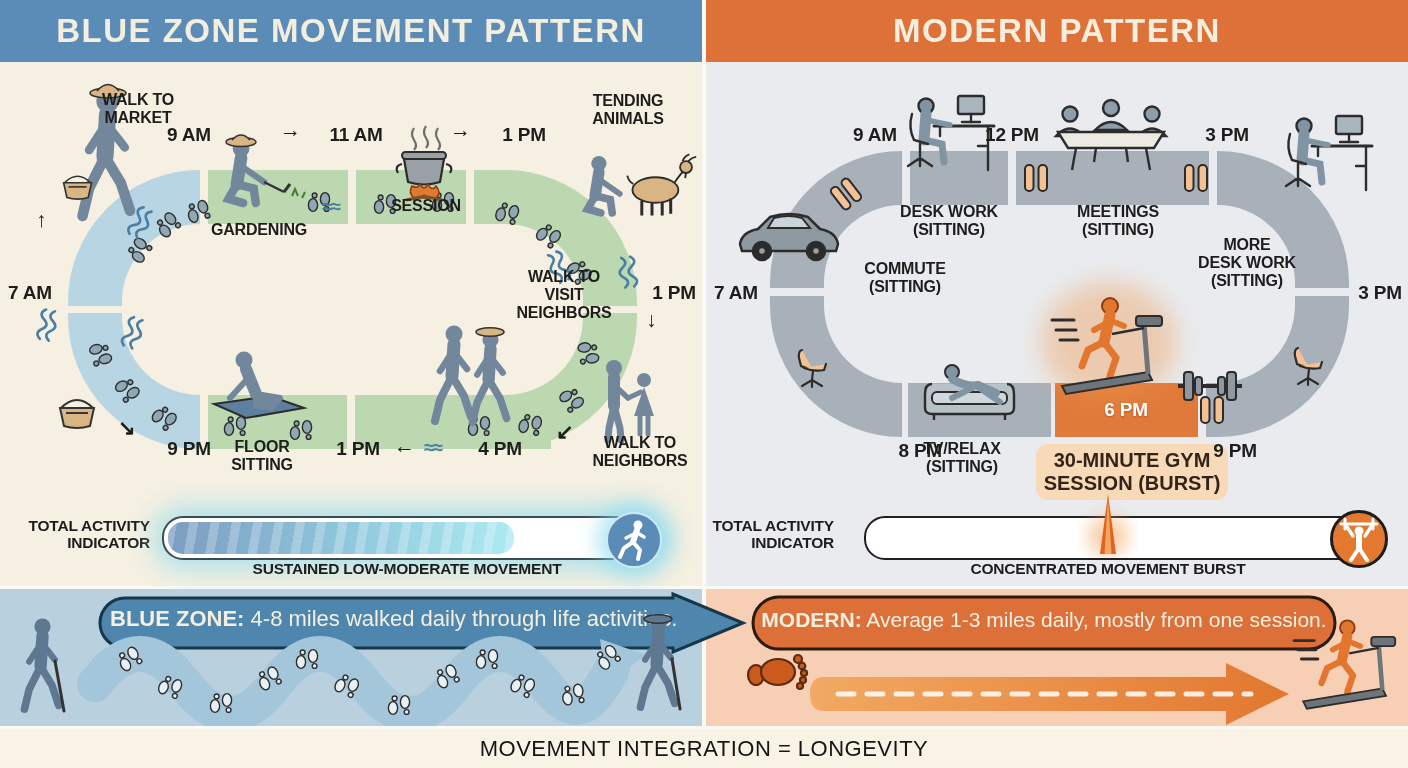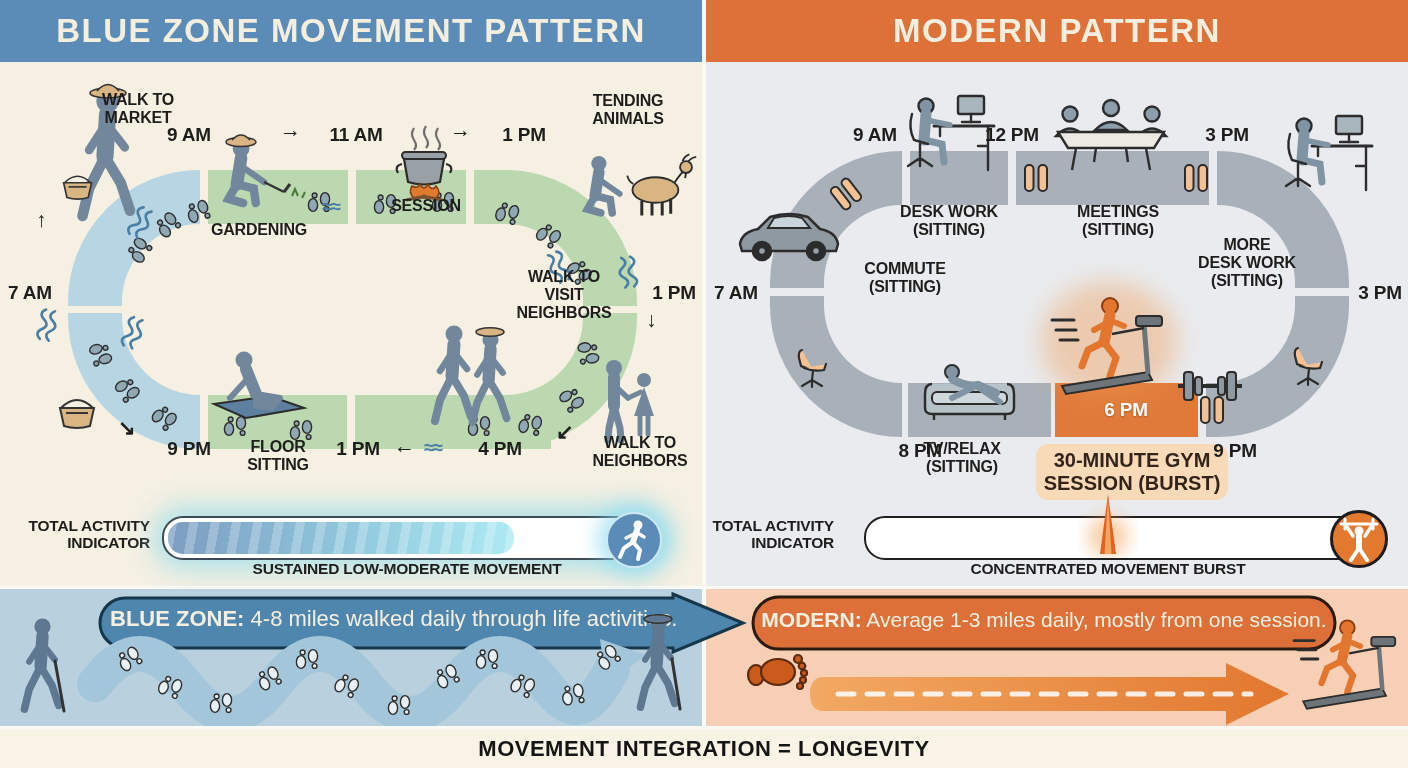--- a/index.html
+++ b/index.html
@@ -23,21 +23,21 @@
             background:repeating-linear-gradient(100deg,rgba(255,255,255,.25) 0 9px,rgba(255,255,255,0) 9px 21px);}
   .ind-circle{position:absolute;width:52px;height:52px;border-radius:50%;display:flex;align-items:center;justify-content:center;}
   .ind-circle-blue{background:#5b8cb8;border:2px solid #cfe9f2;box-shadow:0 0 22px 7px rgba(140,220,240,.8);}
   .ind-circle-orange{background:#e2792f;border:3px solid #1d1d1d;}
   .badge{position:absolute;background:#f8d9b8;border-radius:12px;padding:5px 6px;
          font-weight:bold;font-size:20px;line-height:1.15;color:#33241a;text-align:center;white-space:pre-line;}
   .t6pm{color:#ffffff;text-shadow:0 1px 2px rgba(0,0,0,.25);}
   .banner-text{position:absolute;color:#f4efe0;font-size:22px;text-align:center;white-space:nowrap;}
   .banner-text b{font-weight:bold;}
   .caption-strip{position:absolute;left:0;top:729px;width:1408px;height:39px;background:#f8f3e4;
-                 display:flex;align-items:center;justify-content:center;font-weight:bold;font-size:22px;color:#151515;letter-spacing:.5px;text-align:center;}
+                 display:flex;align-items:center;justify-content:center;font-weight:normal;font-size:22px;color:#151515;letter-spacing:.5px;text-align:center;}
 </style>
 </head>
 <body>
 
 <div id="stage">
 
   <svg width="0" height="0" style="position:absolute">
     <defs>
       <g id="fp">
         <ellipse cx="7" cy="15" rx="4.6" ry="6.4"></ellipse>
@@ -323,21 +323,21 @@
 ANIMALS</div>
   <div class="lbl" style="left:510px;top:268px;width:108px;">WALK TO
 VISIT
 NEIGHBORS</div>
   <div class="lbl time" style="left:648px;top:282px;width:52px;">1 PM</div>
   <div class="lbl time" style="left:4px;top:282px;width:52px;">7 AM</div>
   <span class="arr" style="left:646px;top:308px;">↓</span>
   <span class="arr" style="left:36px;top:208px;">↑</span>
   <span class="arr" style="left:118px;top:416px;">↘</span>
   <div class="lbl time" style="left:162px;top:438px;width:54px;">9 PM</div>
-  <div class="lbl" style="left:228px;top:438px;width:100px;">FLOOR
+  <div class="lbl" style="left:212px;top:438px;width:100px;">FLOOR
 SITTING</div>
   <div class="lbl time" style="left:332px;top:438px;width:52px;">1 PM</div>
   <span class="arr" style="left:394px;top:434px;">←</span>
   <span class="sqgl" style="left:424px;top:437px;">≈≈</span>
   <div class="lbl time" style="left:473px;top:438px;width:54px;">4 PM</div>
   <span class="arr" style="left:556px;top:420px;">↙</span>
   <div class="lbl" style="left:588px;top:434px;width:104px;">WALK TO
 NEIGHBORS</div>
 
   <div class="lbl ind-label" style="left:28px;top:517px;width:122px;">TOTAL ACTIVITY

